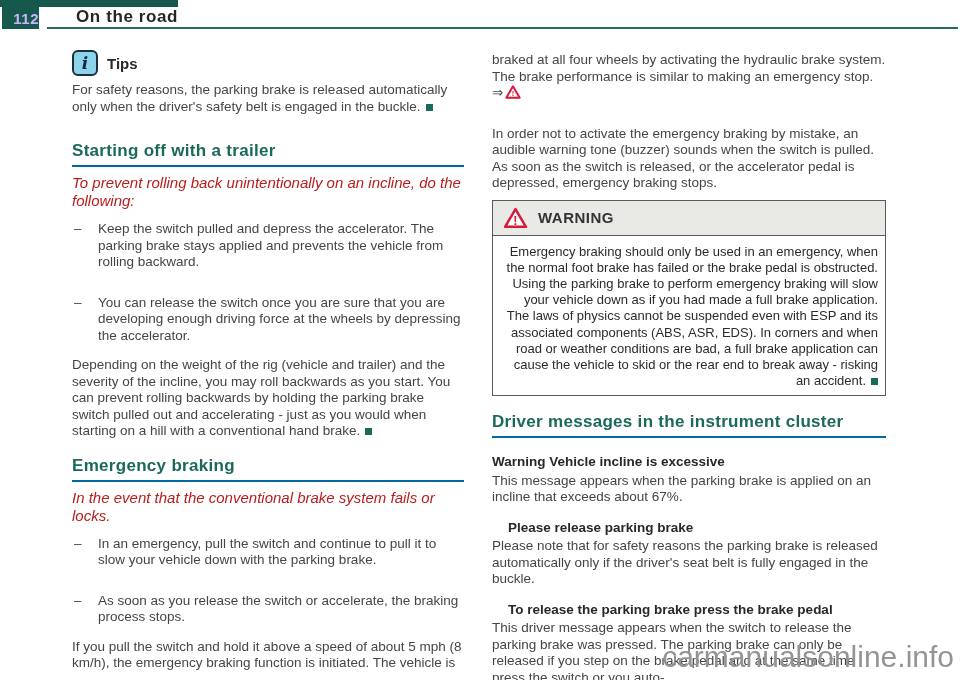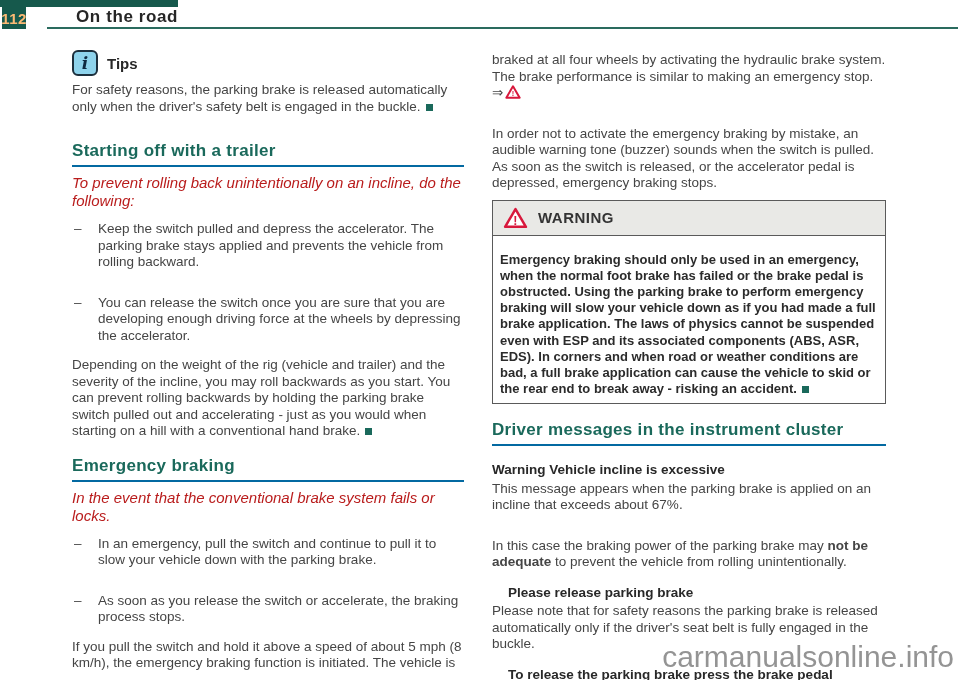--- a/index.html
+++ b/index.html
@@ -5,23 +5,23 @@
   html,body { margin:0; padding:0; background:#ffffff; }
   .page {
     position:relative; width:960px; height:680px; background:#ffffff;
     font-family:"Liberation Sans", sans-serif; overflow:hidden;
     -webkit-font-smoothing:antialiased;
   }
 
   
   .top-strip { position:absolute; left:0; top:0; width:178px; height:7px; background:#16594c; }
   .pagenum {
-    position:absolute; left:2px; top:7px; width:24px; height:22px; background:#16594c;
-    color:#fdba74; font-weight:bold; font-size:15px;
-    display:flex; align-items:center; justify-content:center; letter-spacing:0.5px;
+    position:absolute; left:2px; top:7px; width:37px; height:22px; background:#16594c;
+    color:#c4b5fd; font-weight:bold; font-size:15px;
+    display:flex; align-items:center; justify-content:flex-end; letter-spacing:0.5px;
   }
   .page-title {
     position:absolute; left:76px; top:7px; font-size:17px; font-weight:bold;
     color:#262626; letter-spacing:0.6px;
   }
   .header-rule { position:absolute; left:47px; top:27px; width:911px; height:2px; background:#2a6b5e; }
 
   
   .col-left  { position:absolute; left:72px;  top:44px; width:392px; }
   .col-right { position:absolute; left:492px; top:44px; width:394px; }
@@ -50,22 +50,22 @@
   .tips-label { font-size:15px; font-weight:bold; color:#282828; }
 
   
   .warning-box { border:1px solid #5a5a5a; margin-top:8px; }
   .warning-head {
     display:flex; align-items:center; gap:10px; background:#e9e9e6;
     border-bottom:1px solid #5a5a5a; padding:6px 10px;
     font-size:15px; font-weight:bold; color:#333333; letter-spacing:0.5px;
   }
   .warning-body {
-    padding:16px 7px 6px 7px; font-size:13px; font-weight:bold;
-    line-height:16.2px; color:#2b2b2b;
+    padding:8px 7px 6px 7px; font-size:13px; font-weight:normal;
+    line-height:16.2px; color:#2b2b2b;text-align:right;
   }
 
   
   .endmark { display:inline-block; width:7px; height:7px; background:#1a695b; margin-left:5px; }
   .ref { white-space:nowrap; color:#454545; }
   .ref svg { vertical-align:-2px; margin-left:2px; }
 
   .watermark {
     position:absolute; right:6px; bottom:6px; font-size:30px; color:#949494;
     letter-spacing:0px; font-family:"Liberation Sans", sans-serif;
@@ -125,21 +125,20 @@
           </svg>
         <span>WARNING</span>
       </div>
       <div class="warning-body"><span>Emergency braking should only be used in an emergency, when the normal foot brake has failed or the brake pedal is obstructed. Using the parking brake to perform emergency braking will slow your vehicle down as if you had made a full brake application. The laws of physics cannot be suspended even with ESP and its associated components (ABS, ASR, EDS). In corners and when road or weather conditions are bad, a full brake application can cause the vehicle to skid or the rear end to break away - risking an accident.</span><span class="endmark"></span></div>
     </div>
 
     <h2 class="tealhead mt16">Driver messages in the instrument cluster</h2>
 
     <p class="subhead mt16">Warning Vehicle incline is excessive</p>
     <p class="body-text mt2">This message appears when the parking brake is applied on an incline that exceeds about 67%.</p>
-    <p class="body-text mt10"><span>In this case the braking power of the parking brake may </span><strong>not be adequate</strong><span> to prevent the vehicle from rolling unintentionally.</span></p>
 
     <p class="subhead mt14">Please release parking brake</p>
     <p class="body-text mt2">Please note that for safety reasons the parking brake is released automatically only if the driver's seat belt is fully engaged in the buckle.</p>
 
     <p class="subhead mt14">To release the parking brake press the brake pedal</p>
     <p class="body-text mt2"><span>This driver message appears when the switch to release the parking brake was pressed. The parking brake can only be released if you step on the brake pedal and at the same time press the switch or you auto-</span></p>
 
   </div>
 
   <div class="watermark">carmanualsonline.info</div>

